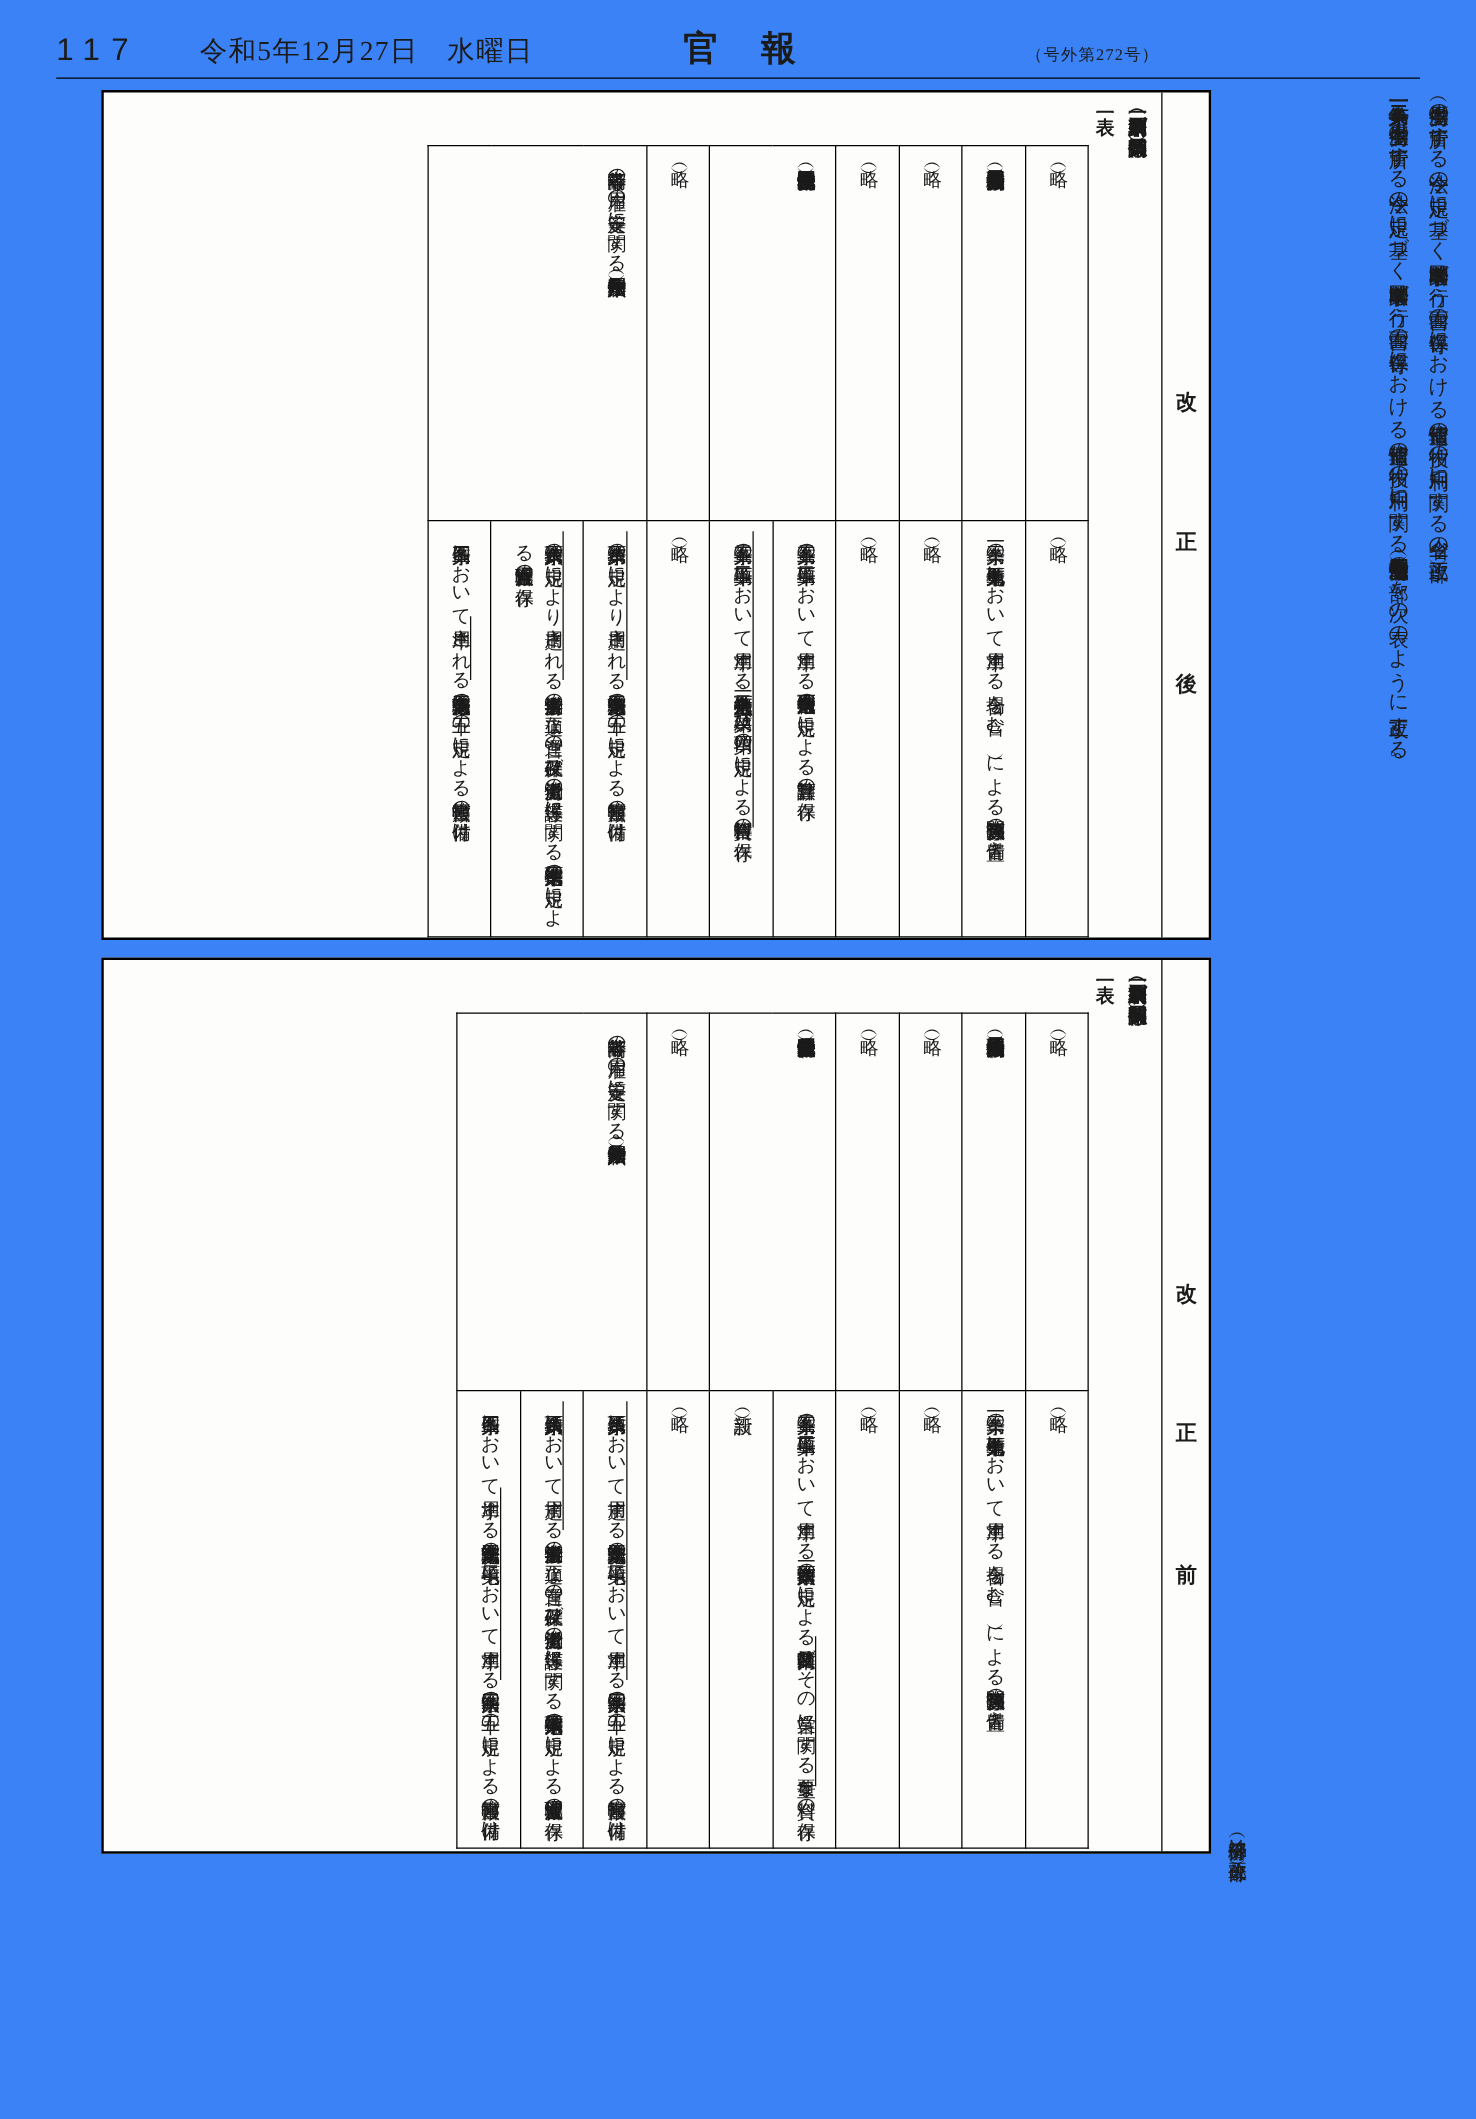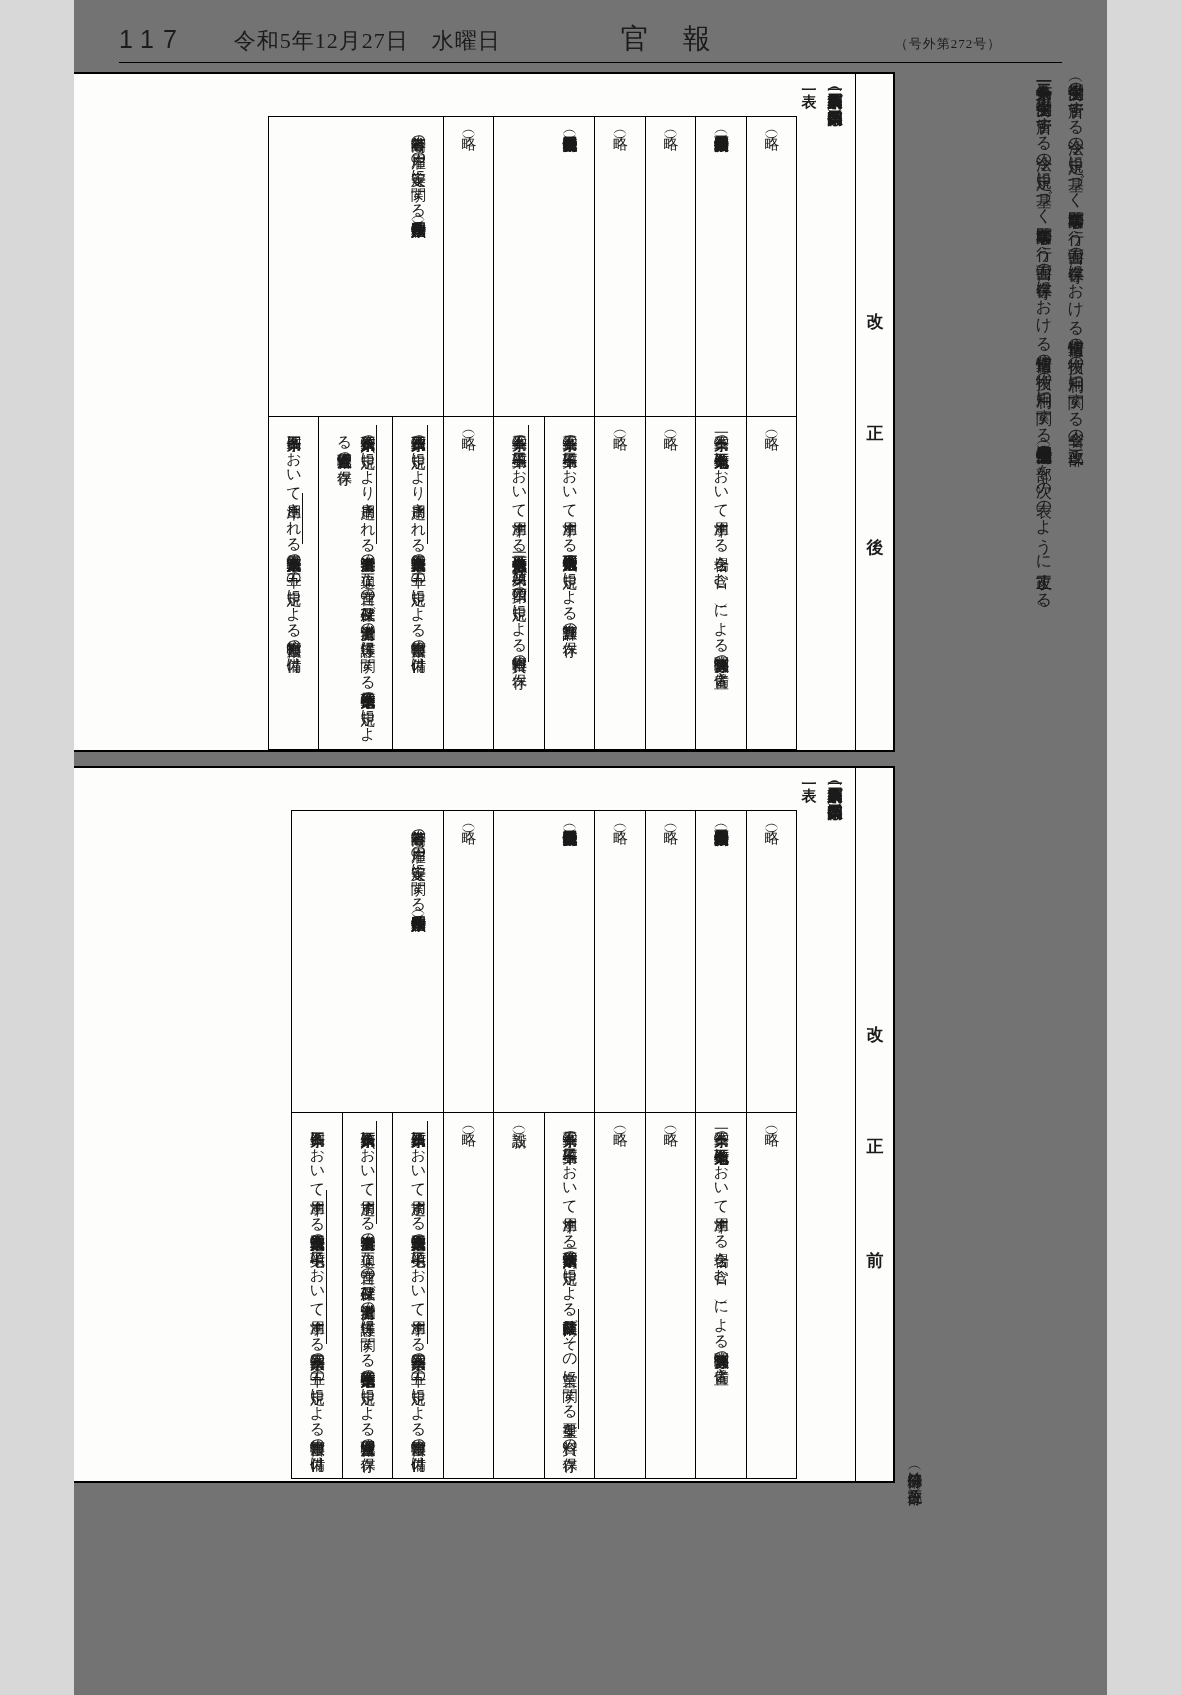--- a/index.html
+++ b/index.html
@@ -1,28 +1,28 @@
 <!DOCTYPE html>
 <html lang="ja"><head>
 <meta charset="utf-8">
 <style>
   html,body{margin:0;padding:0;background:#d8d8d8;}
   .page{
-    position:relative;width:1033px;height:1695px;margin:0 auto;
-    background:#737373;color:#1b1b1b;overflow:hidden;
+    position:relative;width:1181px;height:1695px;margin:0 auto;
+    background:#3b82f6;color:#1b1b1b;overflow:hidden;
     font-family:"Liberation Serif","DejaVu Serif",serif;
   }
   
   .masthead{
     position:absolute;top:20px;left:45px;right:45px;height:40px;
     display:flex;align-items:baseline;white-space:nowrap;
   }
   .pageno{font-family:"Liberation Sans","DejaVu Sans",sans-serif;font-size:25px;letter-spacing:9px;font-weight:500;}
   .m-date{font-size:22px;margin-left:48px;letter-spacing:1px;}
-  .m-pub{font-size:28px;font-weight:normal;letter-spacing:34px;margin-left:120px;text-indent:0;}
+  .m-pub{font-size:28px;font-weight:bold;letter-spacing:34px;margin-left:120px;text-indent:0;}
   .m-issue{font-size:13px;margin-left:150px;letter-spacing:1px;}
   .rule{position:absolute;top:62px;left:45px;right:45px;border-top:1.5px solid #000;}
   
   .content{
     position:absolute;top:72px;left:48px;right:16px;height:1596px;
     writing-mode:vertical-rl;font-size:16px;line-height:30px;
   }
   .sec-title{margin-left:2px;}
   .art{height:1460px;}
   .art-label{font-family:"Liberation Sans","DejaVu Sans",sans-serif;font-weight:bold;}

